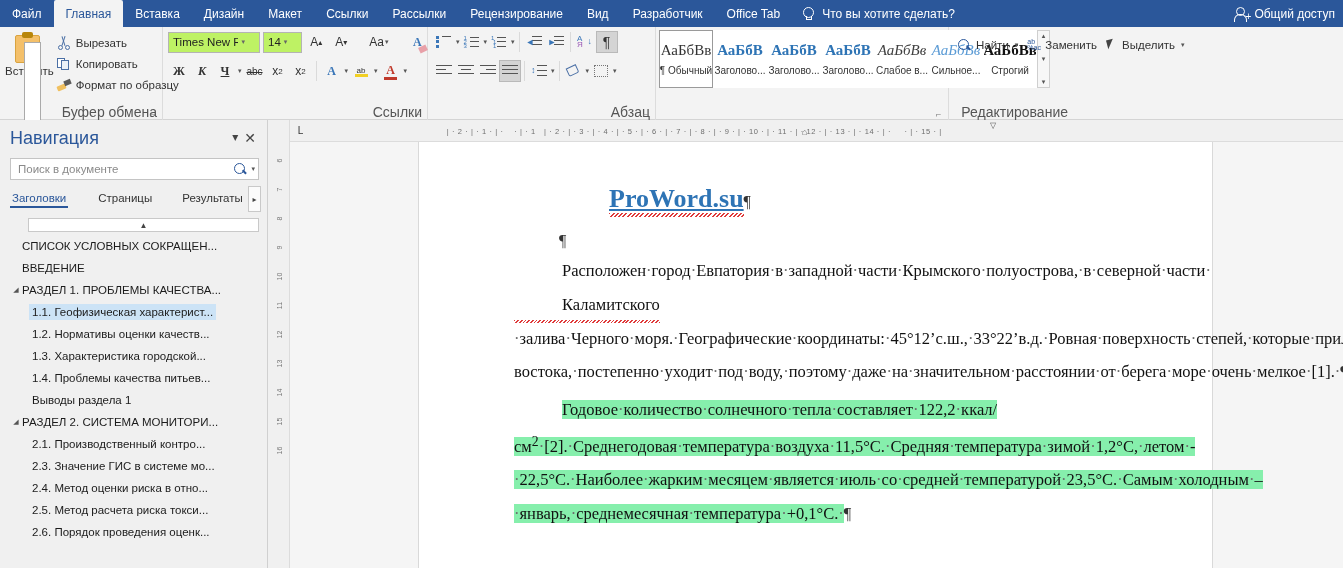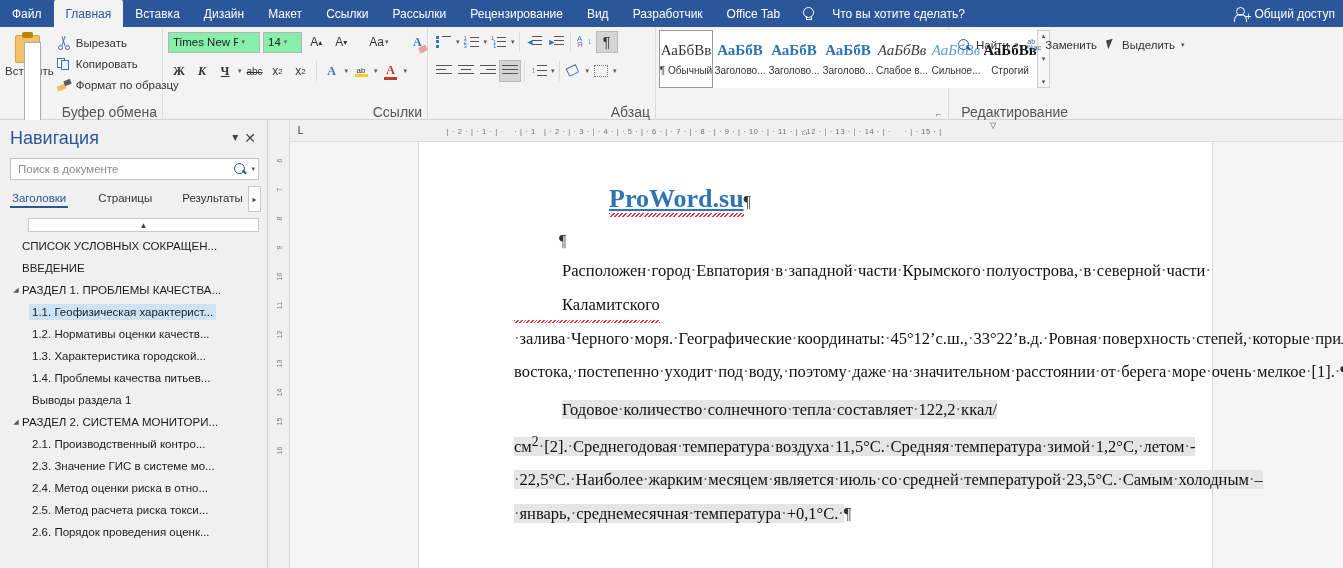--- a/index.html
+++ b/index.html
@@ -27,21 +27,21 @@
     white-space: nowrap;
     cursor: default;
   }
   .tab.active {
     background: #f3f3f3;
     color: #2b579a;
     border-top-left-radius: 2px;
     border-top-right-radius: 2px;
   }
   .tellme {
-    display: flex; align-items: center; gap: 19px;
+    display: flex; align-items: center; gap: 9px;
     padding: 0 10px; white-space: nowrap;
   }
   .bulb { display:inline-block; width:11px; height:13px; position:relative; }
   .bulb::before{
     content:""; position:absolute; left:1px; top:0; width:9px; height:9px;
     border:1.3px solid #ffffff; border-radius:50%;
   }
   .bulb::after{
     content:""; position:absolute; left:3.5px; top:9px; width:4px; height:3px;
     border-left:1.3px solid #fff; border-right:1.3px solid #fff; border-bottom:1.3px solid #fff;
@@ -141,21 +141,21 @@
   .ico-copy .c2{position:absolute;left:4px;top:3px;width:8px;height:10px;border:1.2px solid #4a6fa5;background:#eaf1f8;}
   
   .ico-brush .bh{position:absolute;left:0;top:7px;width:9px;height:5px;background:#f0c060;transform:rotate(-22deg);border-radius:1px;}
   .ico-brush .bt{position:absolute;left:7px;top:2px;width:7px;height:5px;background:#5b5b5b;transform:rotate(-22deg);}
 
   
   .font-group { width: 265px; }
   .row { display:flex; align-items:center; gap:3px; height:24px; }
   .row2 { display:flex; align-items:center; gap:1px; height:26px; margin-top:4px;}
   .combo {
-    height: 21px; border:1px solid #b4b4b4; background:#86efac;
+    height: 21px; border:1px solid #b4b4b4; background:#bef264;
     display:flex; align-items:center; padding:0 14px 0 4px;
     font-size:11.5px; color:#222;
   }
   .combo .cv { flex:1; overflow:hidden; white-space:nowrap;}
   .combo .ca { font-size:7px; color:#666; padding-left:3px;}
   .font-name { width: 92px; }
   .font-size { width: 52px; }
   .rbtn {
     min-width: 22px; height: 22px; display:flex; align-items:center; justify-content:center;
     font-size: 12px; color:#333; cursor:default; border:1px solid transparent;
@@ -305,21 +305,21 @@
     background-image: repeating-linear-gradient(135deg,#e03b3b 0 1.4px, transparent 1.4px 3px);
   }
   .pilcrow { font-family:"Liberation Serif", serif; color:#333; }
   .empty-para { margin: 18px 0 0 140px; font-size:16px; font-family:"Liberation Serif", serif;}
   .para {
     font-family:"Liberation Serif", serif; font-size:16.5px; color:#111;
     text-align: justify; line-height: 2.05;
     margin: 0 30px 0 95px;
   }
   .para.first { text-indent: 48px; margin-top: 4px;}
-  .sel { background:#e5e5e5; }
+  .sel { background:#86efac; }
   .wavy-word { position:relative; display:inline-block;}
   .wavy-word::after{
     content:""; position:absolute; left:0; right:0; bottom:-1px; height:3px;
     background-image: repeating-linear-gradient(135deg,#e03b3b 0 1.2px, transparent 1.2px 2.6px);
   }
   .dot { color:#6b6b6b; }
   .doc-clip { position:absolute; left:22px; right:0; top:22px; bottom:0; overflow:hidden;}
 </style>
 </head>
 <body>

